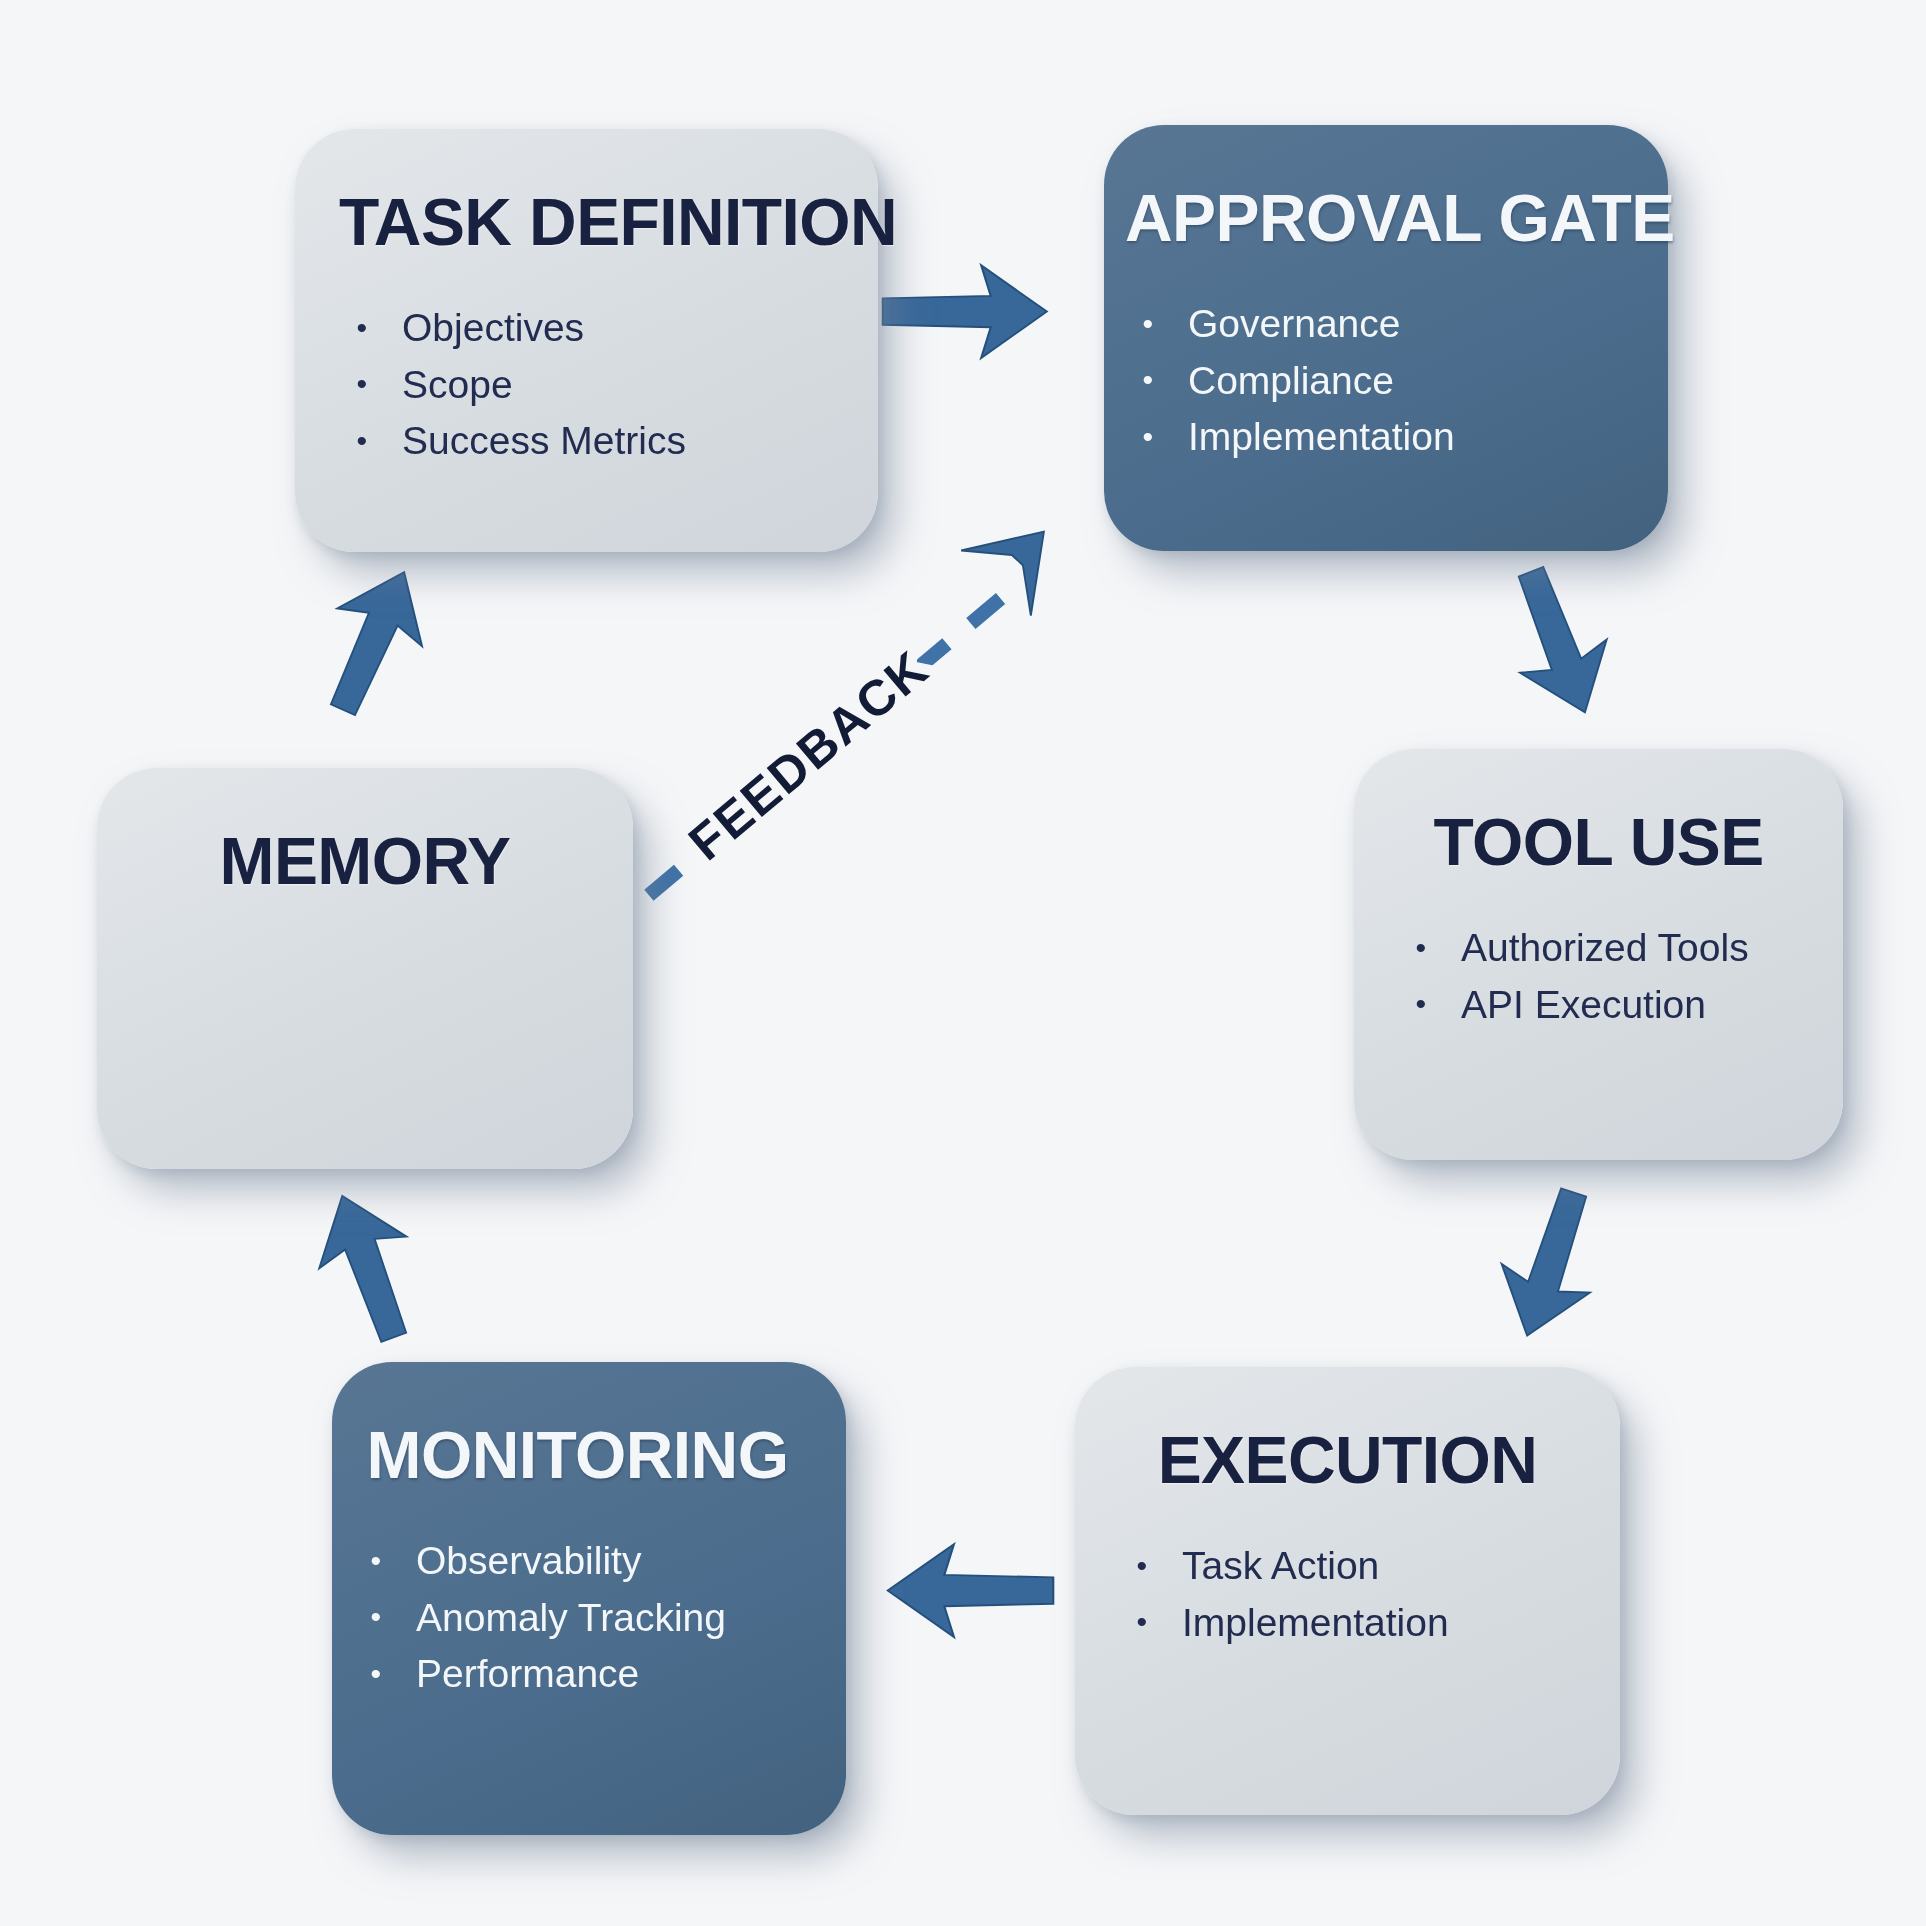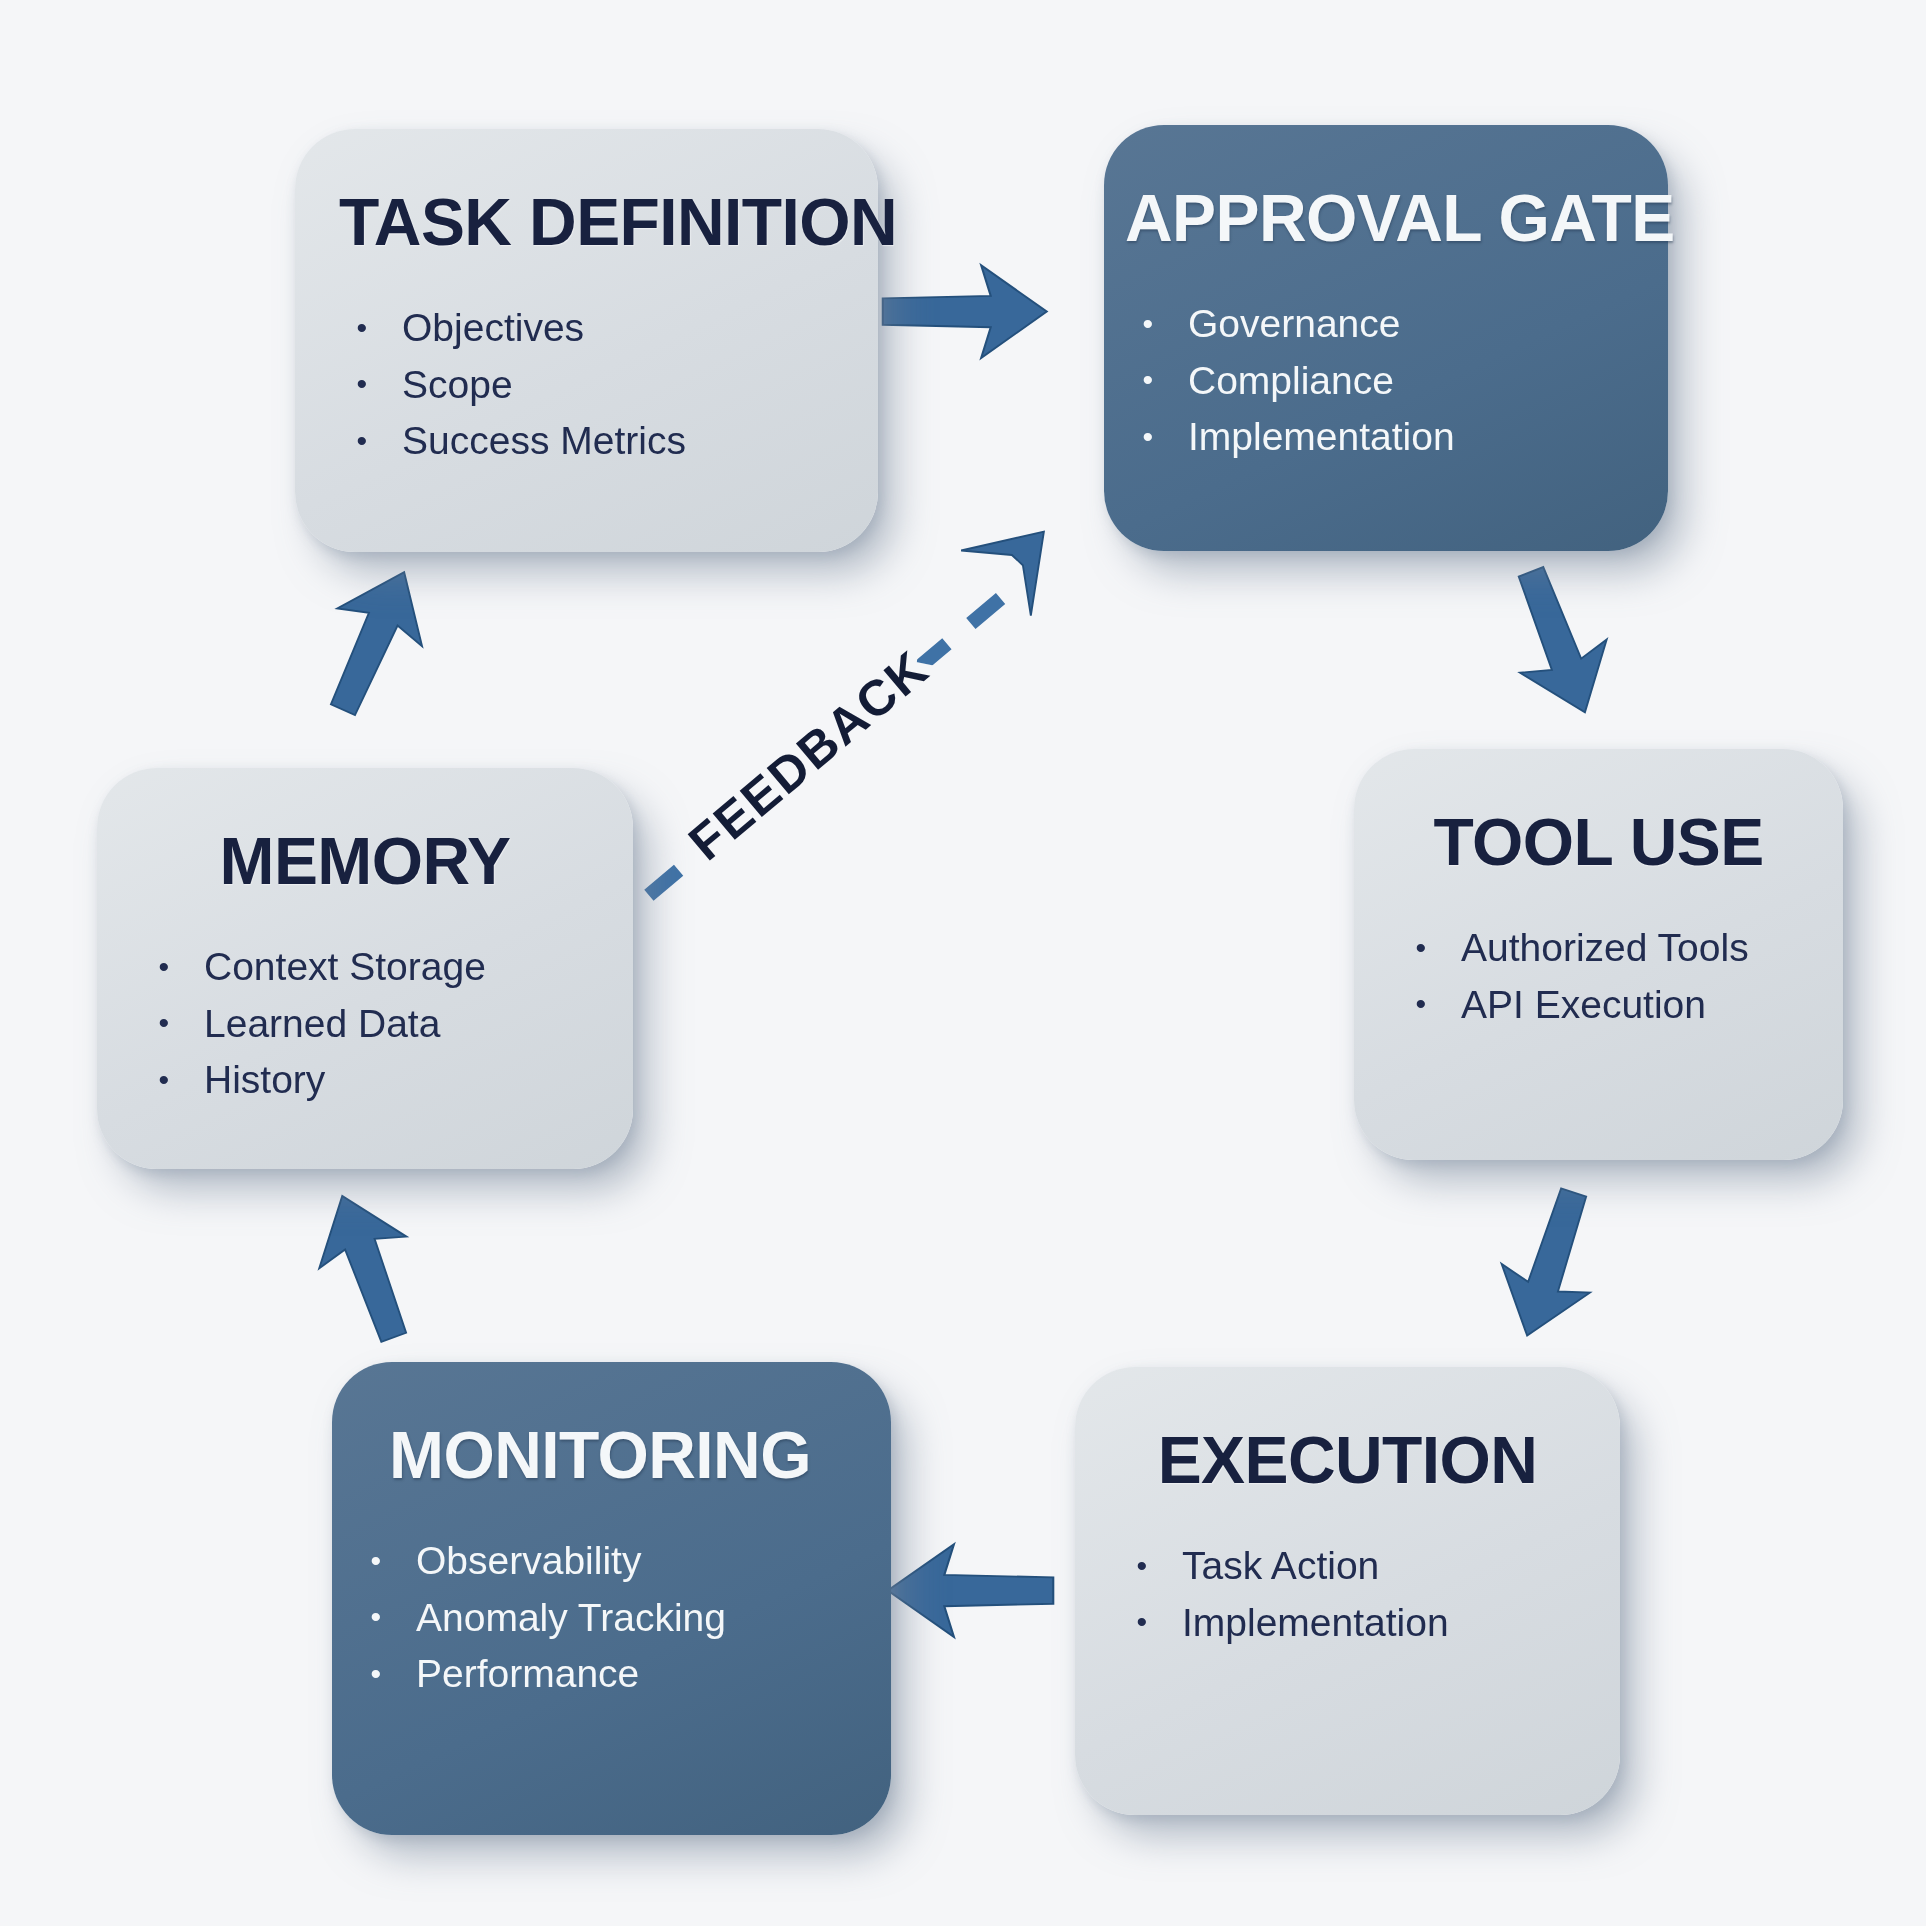--- a/index.html
+++ b/index.html
@@ -108,32 +108,27 @@
   </div>
 
   <div class="box light" style="left:1075px;top:1367px;width:545px;height:448px;">
     <h2 class="title">EXECUTION</h2>
     <ul class="items">
       <li>Task Action</li>
       <li>Implementation</li>
     </ul>
   </div>
 
-  <div class="box dark" style="left:332px;top:1362px;width:559px;height:473px;">
+  <div class="box dark" style="left:332px;top:1362px;width:514px;height:473px;">
     <h2 class="title">MONITORING</h2>
     <ul class="items">
       <li>Observability</li>
       <li>Anomaly Tracking</li>
       <li>Performance</li>
     </ul>
   </div>
 
   <div class="box light" style="left:97px;top:768px;width:536px;height:401px;">
     <h2 class="title">MEMORY</h2>
-    <ul class="items">
-      <li>Context Storage</li>
-      <li>Learned Data</li>
-      <li>History</li>
-    </ul>
   </div>
 
 </div>
 
 
 </body></html>

